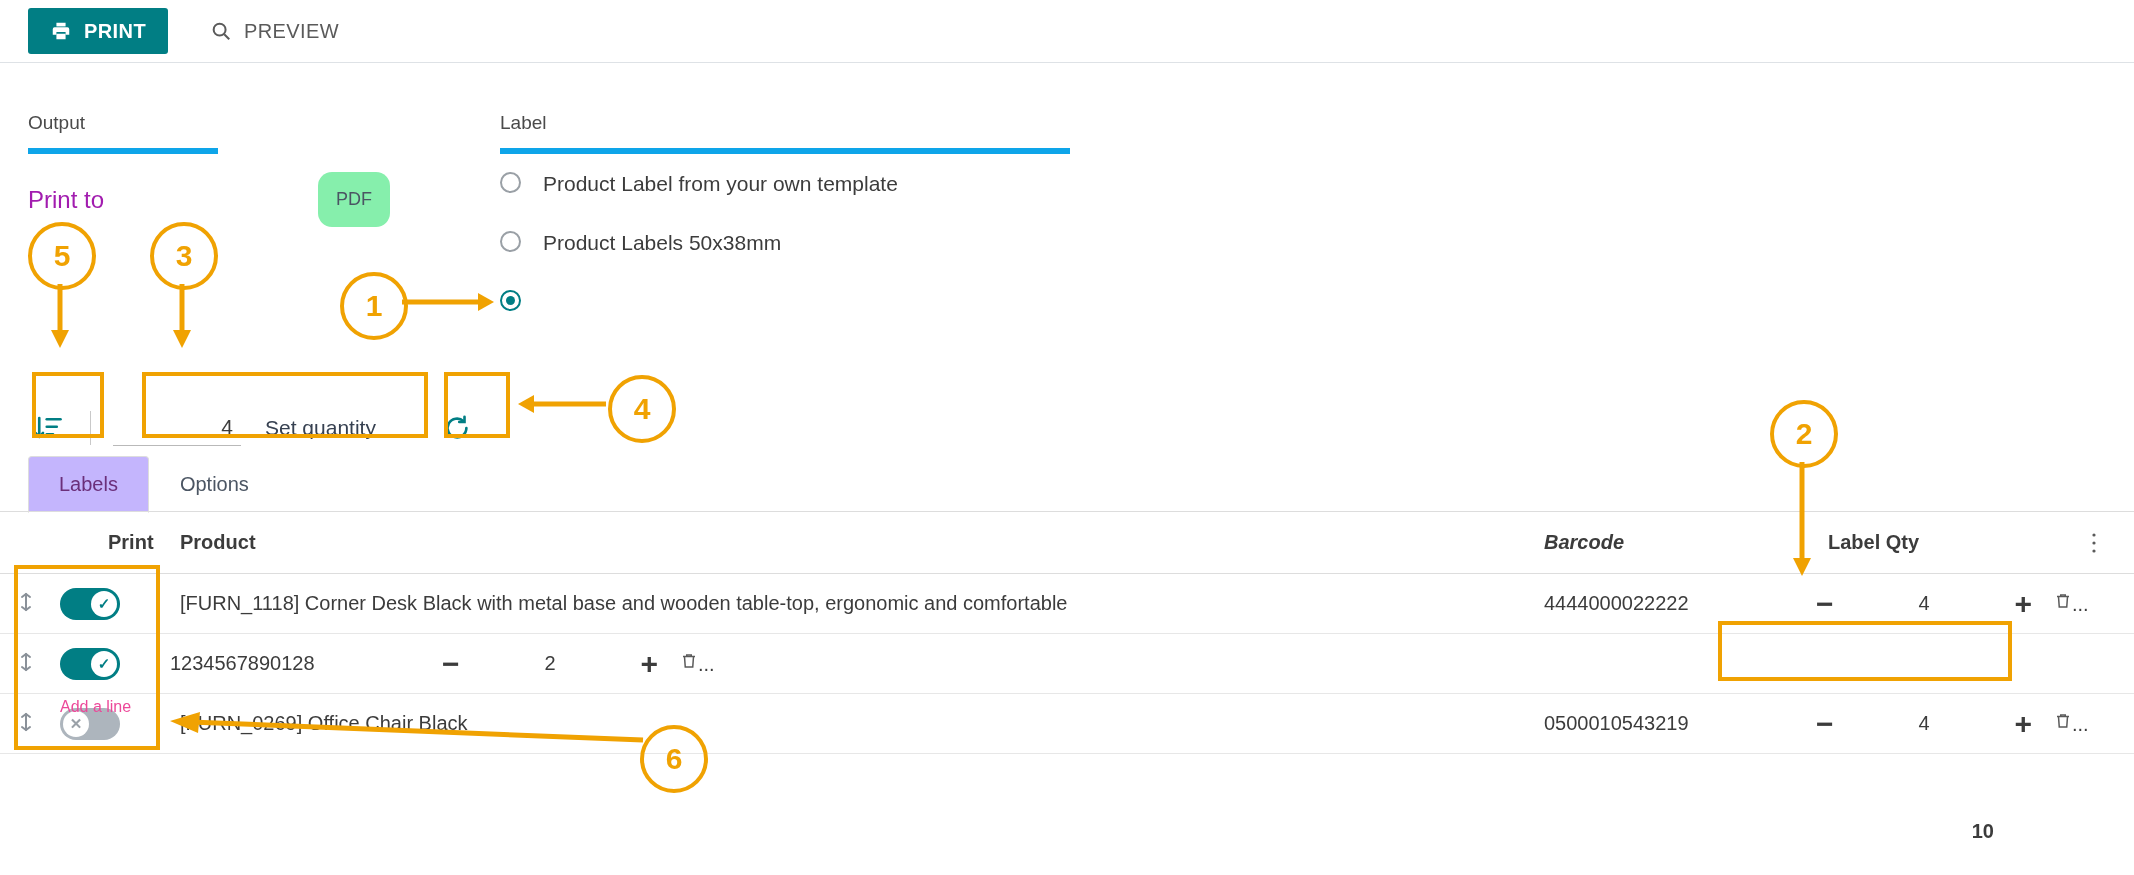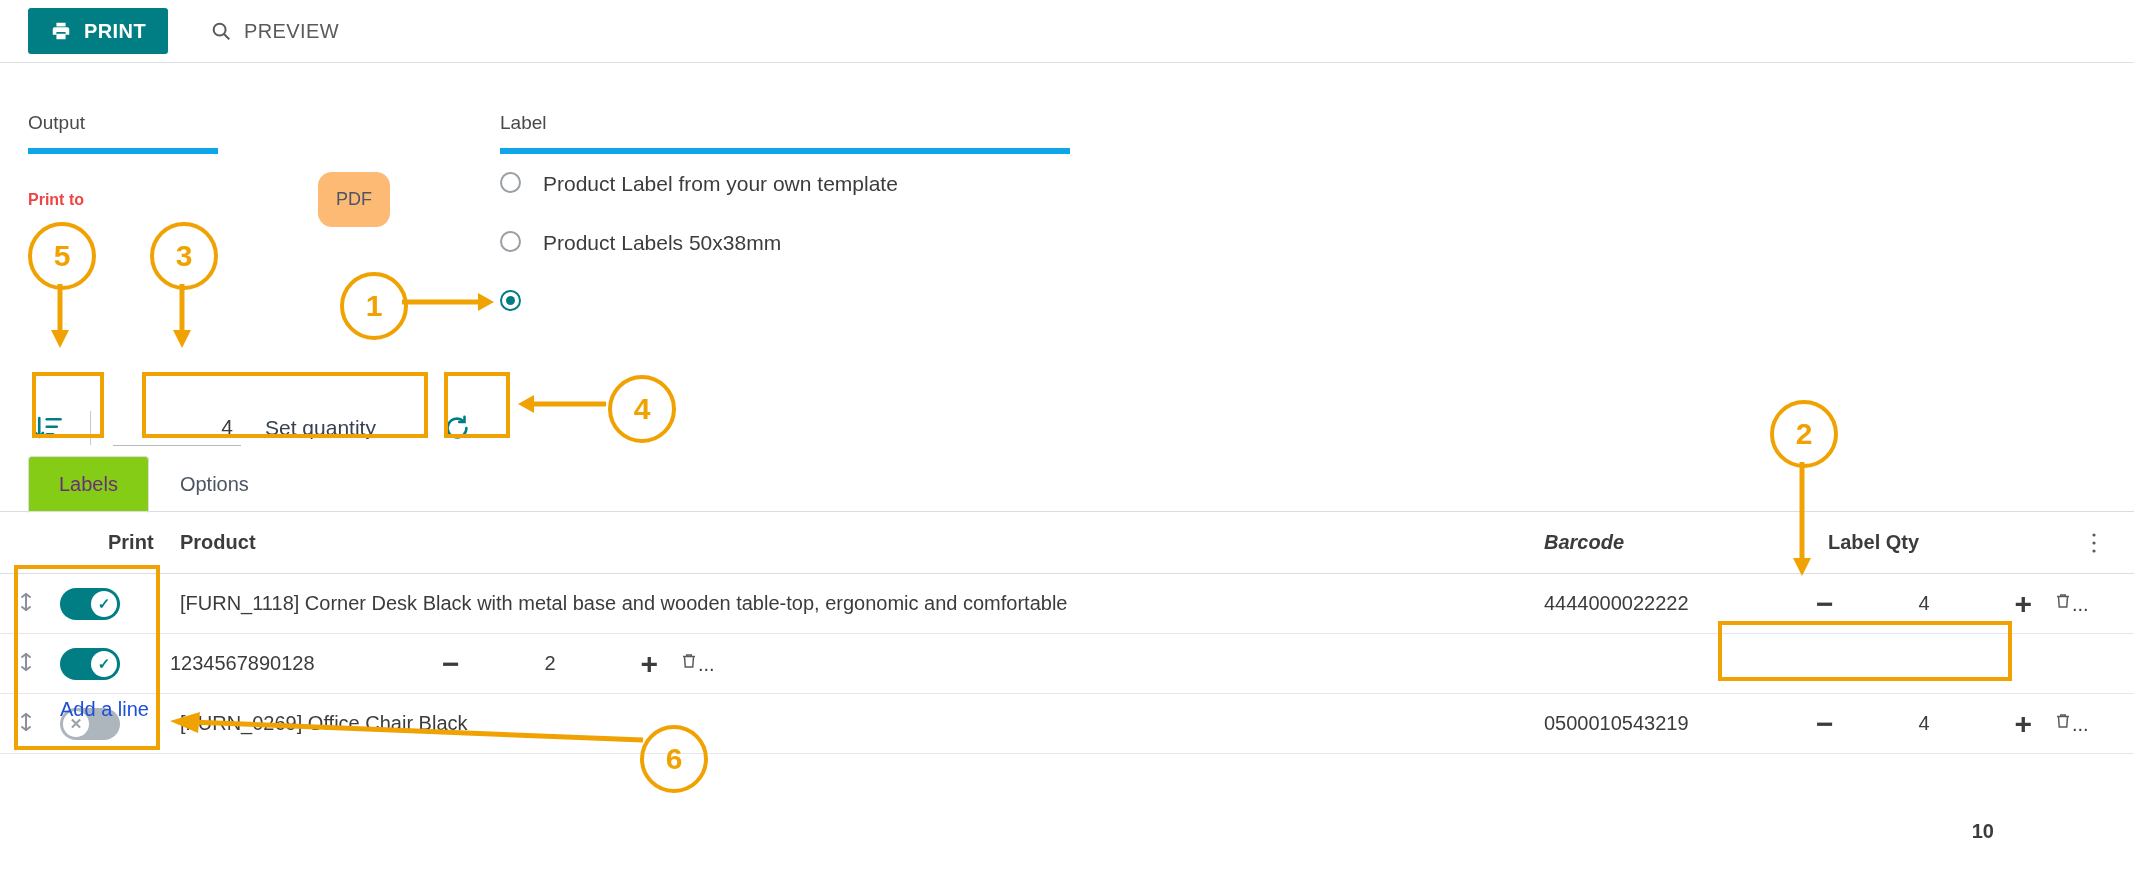--- a/index.html
+++ b/index.html
@@ -46,23 +46,23 @@
   .col-label{position:absolute;left:500px;top:50px;width:570px;}
 
   .grp-title{
     font-size:19px;color:#4a4a4a;
     padding-bottom:14px;border-bottom:6px solid #0ea5e9;
   }
   .col-output .grp-title{width:190px;}
   .col-label .grp-title{width:570px;}
 
   .printto-row{position:absolute;left:28px;top:110px;display:flex;align-items:center;}
-  .printto-label{font-size:16px;font-weight:bold;color:#ef4444;width:290px;}
+  .printto-label{font-size:24px;font-weight:normal;color:#a21caf;width:290px;}
   .pdf-pill{
-    background:#fdba74;color:#4b5563;border-radius:14px;
+    background:#86efac;color:#4b5563;border-radius:14px;
     font-size:18px;padding:17px 18px;display:inline-block;
   }
 
   .radio-list{position:absolute;left:500px;top:110px;}
   .radio-row{display:flex;height:59px;}
   .radio{
     width:21px;height:21px;border-radius:50%;
     border:2px solid #9aa0a6;box-sizing:border-box;
     margin-right:22px;flex:none;background:#fff;
   }
@@ -93,21 +93,21 @@
   }
 
   
   .tabs{position:absolute;left:28px;top:455px;display:flex;align-items:flex-end;}
   .tab{
     font-size:20px;color:#4b5563;
     padding:16px 30px;border:1px solid transparent;border-bottom:none;
     cursor:pointer;
   }
   .tab.active{
-    color:#6b2f7a;background:#84cc16;
+    color:#6b2f7a;background:#c4b5fd;
     border:1px solid #dddddd;border-bottom:1px solid #ffffff;
     border-top-left-radius:4px;border-top-right-radius:4px;
     position:relative;top:1px;
   }
   .tabs-underline{
     position:absolute;left:0;top:511px;width:2134px;height:1px;background:#dddddd;
   }
 
   
   .table{position:absolute;left:0;top:512px;width:2134px;}
@@ -141,21 +141,21 @@
     width:26px;height:26px;border-radius:50%;background:#ffffff;margin:0 3px;
     display:flex;align-items:center;justify-content:center;
     font-size:15px;font-weight:bold;
   }
   .toggle.on .knob{color:#017e84;}
   .toggle.off .knob{color:#9aa1a8;}
   .qbtn{font-size:30px;font-weight:bold;color:#3c3c3c;cursor:pointer;line-height:1;}
   .qval{font-size:20px;color:#3c3c3c;}
   .addline{
     position:absolute;left:60px;top:698px;
-    font-size:20px;color:#1d4ed8;cursor:pointer;
+    font-size:16px;color:#ec4899;cursor:pointer;
   }
   .pagenum{
     position:absolute;right:140px;top:820px;
     font-size:20px;font-weight:bold;color:#3c3c3c;
   }
 
   
   .ann{position:absolute;pointer-events:none;}
   .circ{
     border:4px solid #f0a202;border-radius:50%;

